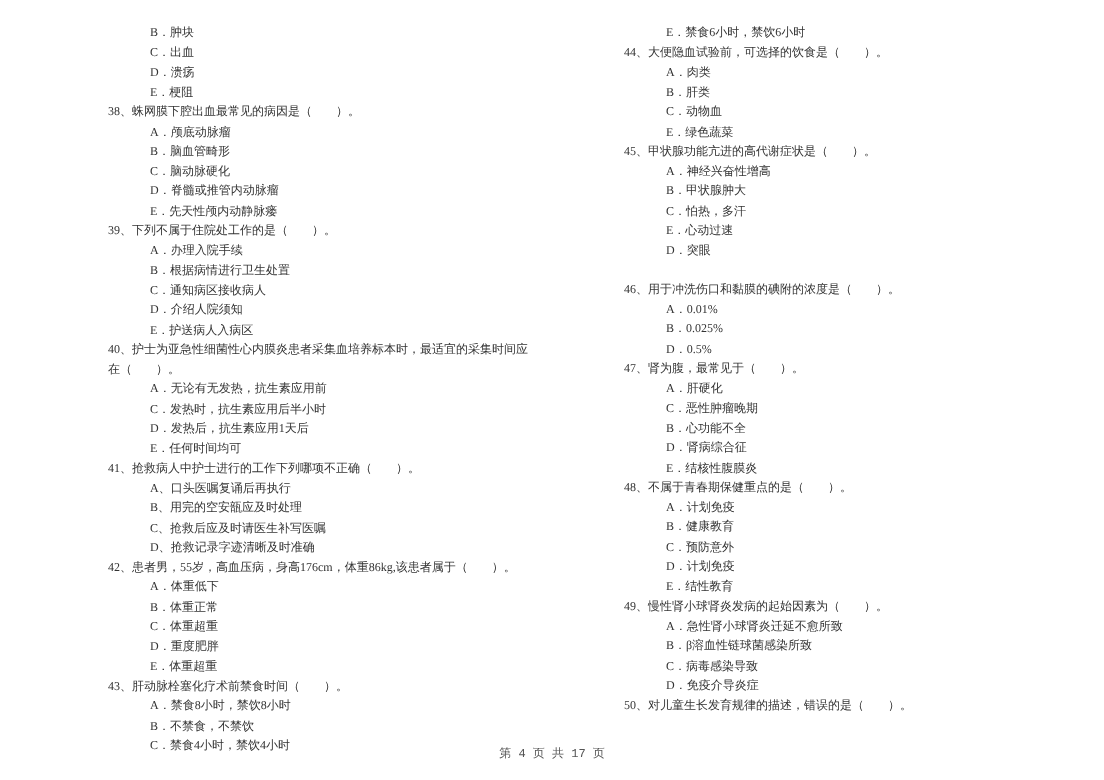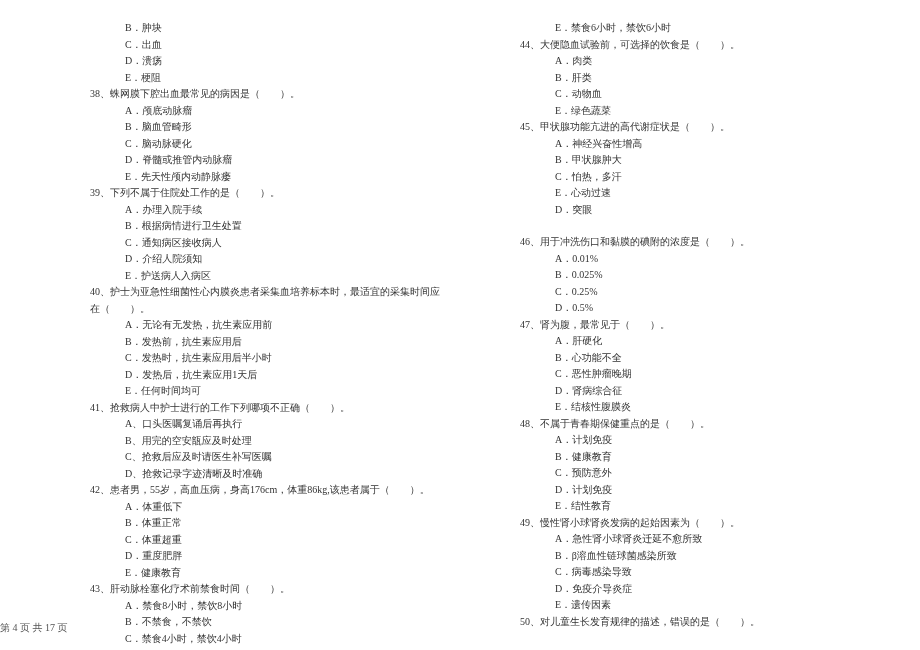--- a/index.html
+++ b/index.html
@@ -29,23 +29,24 @@
     .option-line {
       padding-left: 75px;
     }
     .question-line {
       padding-left: 40px;
     }
     .footer {
       position: absolute;
       bottom: 15px;
       width: 100%;
-      text-align: left;
+      text-align: center;
       font-size: 10px;
       color: #555;
+      font-family: Liberation Mono, monospace;
     }
   </style>
 </head>
 <body>
 
 <div class="page-container">
   <div class="column" id="left-col">
       <div class="option-line">B．肿块</div>
       <div class="option-line">C．出血</div>
       <div class="option-line">D．溃疡</div>
@@ -57,35 +58,34 @@
       <div class="option-line">D．脊髓或推管内动脉瘤</div>
       <div class="option-line">E．先天性颅内动静脉瘘</div>
       <div class="question-line">39、下列不属于住院处工作的是（　　）。</div>
       <div class="option-line">A．办理入院手续</div>
       <div class="option-line">B．根据病情进行卫生处置</div>
       <div class="option-line">C．通知病区接收病人</div>
       <div class="option-line">D．介绍人院须知</div>
       <div class="option-line">E．护送病人入病区</div>
       <div class="question-line">40、护士为亚急性细菌性心内膜炎患者采集血培养标本时，最适宜的采集时间应在（　　）。</div>
       <div class="option-line">A．无论有无发热，抗生素应用前</div>
-      <div class="option-line">B．发热前，抗生素应用后</div>
       <div class="option-line">C．发热时，抗生素应用后半小时</div>
       <div class="option-line">D．发热后，抗生素应用1天后</div>
       <div class="option-line">E．任何时间均可</div>
       <div class="question-line">41、抢救病人中护士进行的工作下列哪项不正确（　　）。</div>
       <div class="option-line">A、口头医嘱复诵后再执行</div>
       <div class="option-line">B、用完的空安瓿应及时处理</div>
       <div class="option-line">C、抢救后应及时请医生补写医嘱</div>
       <div class="option-line">D、抢救记录字迹清晰及时准确</div>
       <div class="question-line">42、患者男，55岁，高血压病，身高176cm，体重86kg,该患者属于（　　）。</div>
       <div class="option-line">A．体重低下</div>
       <div class="option-line">B．体重正常</div>
       <div class="option-line">C．体重超重</div>
       <div class="option-line">D．重度肥胖</div>
-      <div class="option-line">E．健康教育</div>
+      <div class="option-line">E．体重超重</div>
       <div class="question-line">43、肝动脉栓塞化疗术前禁食时间（　　）。</div>
       <div class="option-line">A．禁食8小时，禁饮8小时</div>
       <div class="option-line">B．不禁食，不禁饮</div>
       <div class="option-line">C．禁食4小时，禁饮4小时</div>
     </div>
   <div class="column" id="right-col">
       <div class="option-line">E．禁食6小时，禁饮6小时</div>
       <div class="question-line">44、大便隐血试验前，可选择的饮食是（　　）。</div>
       <div class="option-line">A．肉类</div>
       <div class="option-line">B．肝类</div>
@@ -94,37 +94,35 @@
       <div class="question-line">45、甲状腺功能亢进的高代谢症状是（　　）。</div>
       <div class="option-line">A．神经兴奋性增高</div>
       <div class="option-line">B．甲状腺肿大</div>
       <div class="option-line">C．怕热，多汗</div>
       <div class="option-line">E．心动过速</div>
       <div class="option-line">D．突眼</div>
       <div style="height: 16px;"></div>
       <div class="question-line">46、用于冲洗伤口和黏膜的碘附的浓度是（　　）。</div>
       <div class="option-line">A．0.01%</div>
       <div class="option-line">B．0.025%</div>
-      <div class="option-line">C．0.25%</div>
       <div class="option-line">D．0.5%</div>
       <div class="question-line">47、肾为腹，最常见于（　　）。</div>
       <div class="option-line">A．肝硬化</div>
+      <div class="option-line">C．恶性肿瘤晚期</div>
       <div class="option-line">B．心功能不全</div>
-      <div class="option-line">C．恶性肿瘤晚期</div>
       <div class="option-line">D．肾病综合征</div>
       <div class="option-line">E．结核性腹膜炎</div>
       <div class="question-line">48、不属于青春期保健重点的是（　　）。</div>
       <div class="option-line">A．计划免疫</div>
       <div class="option-line">B．健康教育</div>
       <div class="option-line">C．预防意外</div>
       <div class="option-line">D．计划免疫</div>
       <div class="option-line">E．结性教育</div>
       <div class="question-line">49、慢性肾小球肾炎发病的起始因素为（　　）。</div>
       <div class="option-line">A．急性肾小球肾炎迁延不愈所致</div>
       <div class="option-line">B．β溶血性链球菌感染所致</div>
       <div class="option-line">C．病毒感染导致</div>
       <div class="option-line">D．免疫介导炎症</div>
-      <div class="option-line">E．遗传因素</div>
       <div class="question-line">50、对儿童生长发育规律的描述，错误的是（　　）。</div>
     </div>
 </div>
 
 <div class="footer">第 4 页 共 17 页</div>
 
 </body></html>

